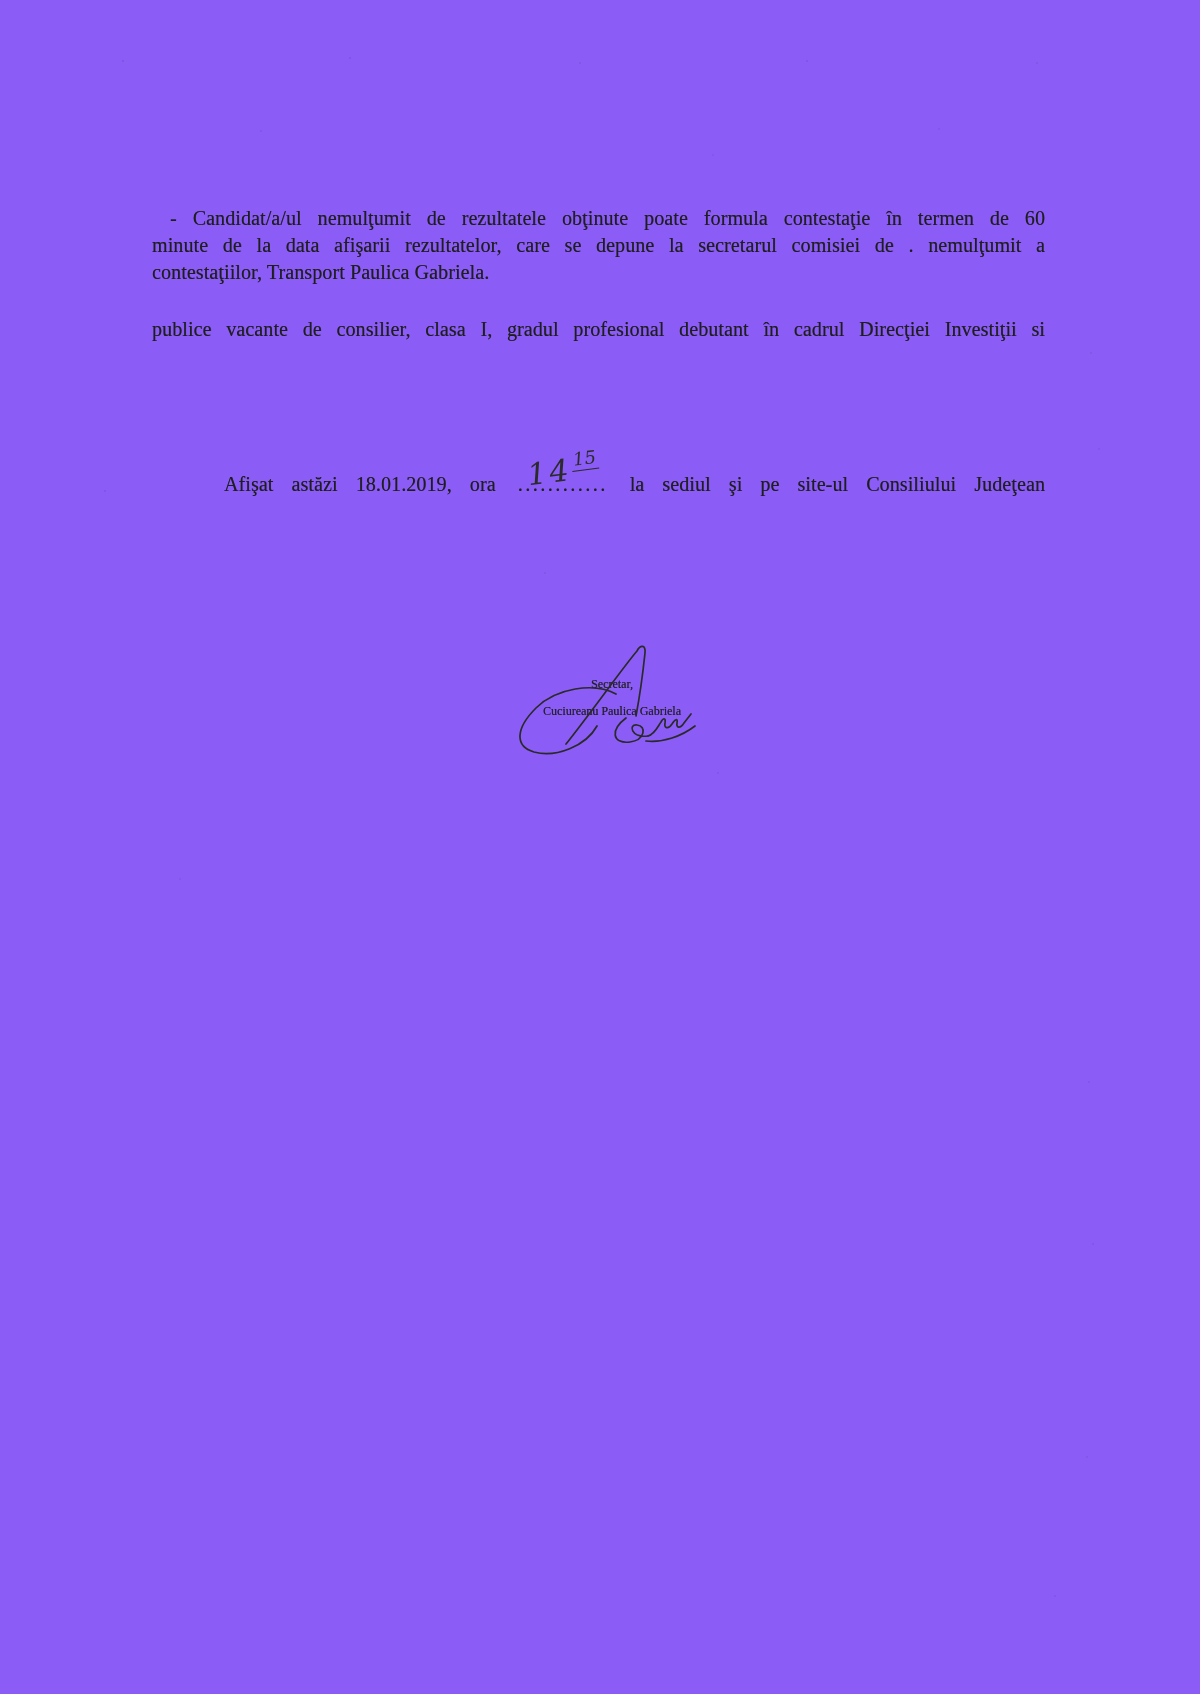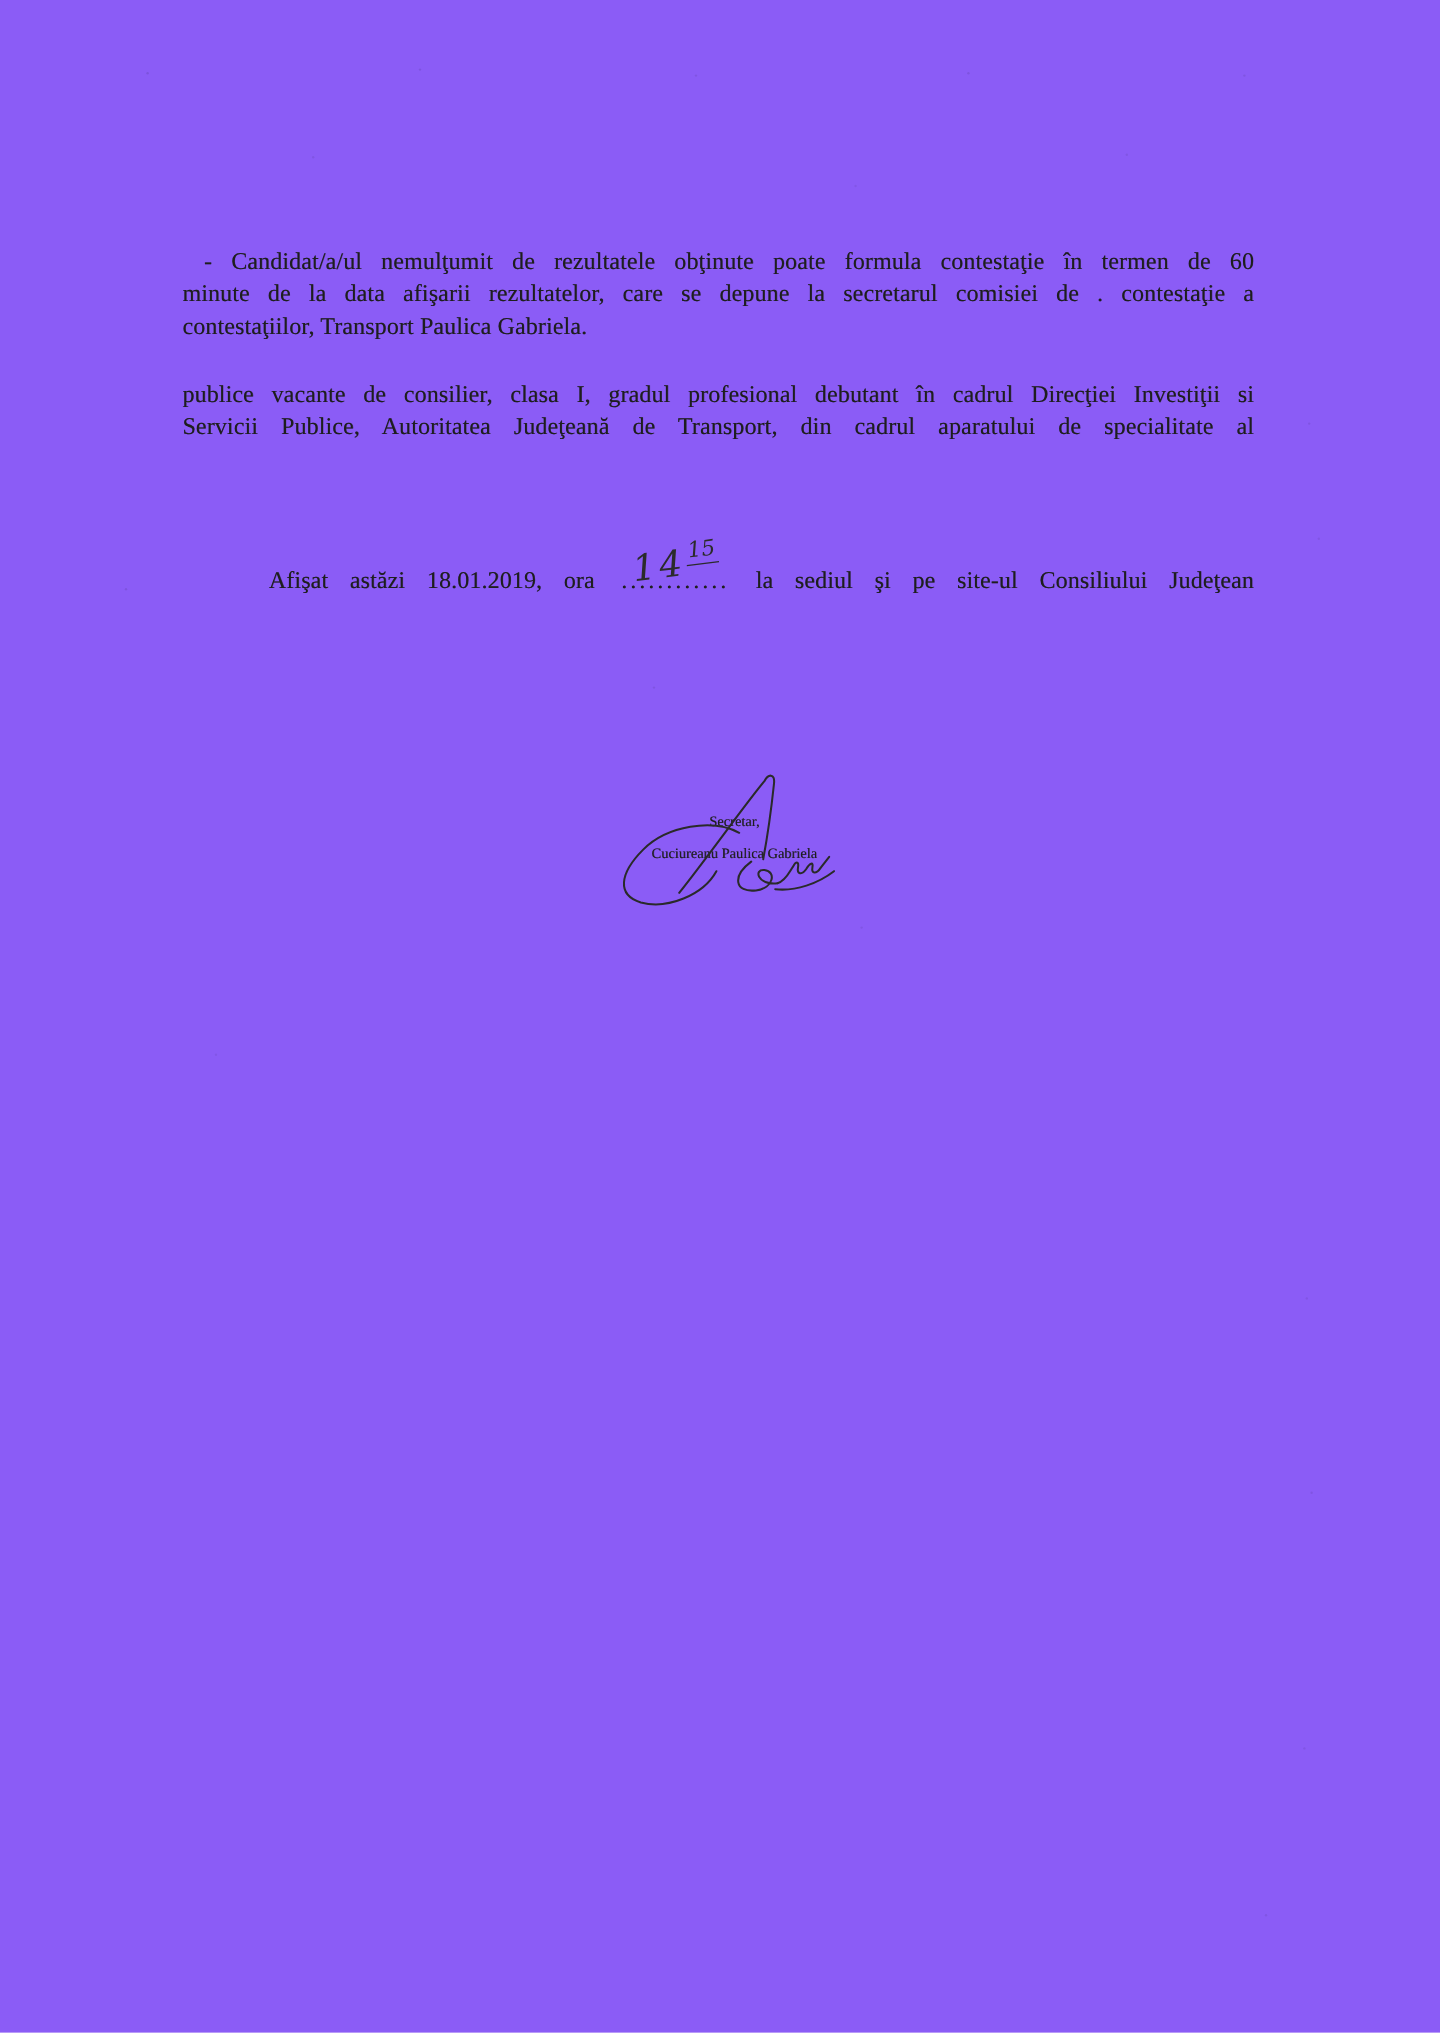--- a/index.html
+++ b/index.html
@@ -108,27 +108,26 @@
   }
   .signature-scribble svg { display: block; }
 </style>
 </head>
 <body>
 
 <div class="page">
 
   <div class="para para-contestation">
     <span class="line just first">- Candidat/a/ul nemulţumit de rezultatele obţinute poate formula contestaţie în termen de 60</span>
-    <span class="line just">minute de la data afişarii rezultatelor, care se depune la secretarul comisiei de .  contestaţie a</span>
+    <span class="line just">minute de la data afişarii rezultatelor, care se depune la secretarul comisiei de .  nemulţumit a</span>
     <span class="line">contestaţiilor, Transport Paulica Gabriela.</span>
   </div>
 
   <div class="para para-suspension">
     <span class="line just">publice  vacante de consilier, clasa I, gradul profesional debutant în cadrul Direcţiei Investiţii si</span>
-    <span class="line just">Servicii Publice, Autoritatea Judeţeană de Transport, din cadrul aparatului de specialitate al</span>
   </div>
 
   <div class="para para-posting">
     <span class="line just first">
       <span>Afişat astăzi 18.01.2019, ora</span>
       <span class="dots">............</span>
       <span>la sediul şi pe site-ul Consiliului Judeţean</span>
     </span>
   </div>
 

